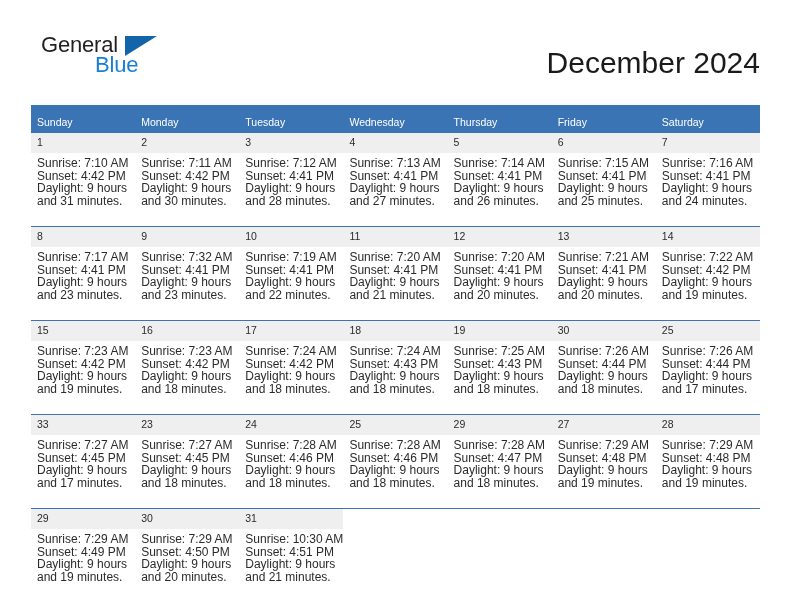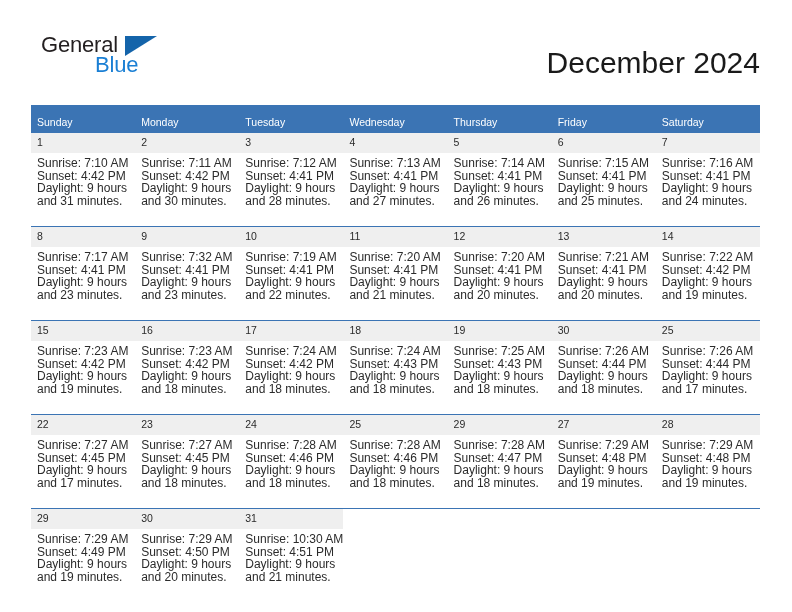--- a/index.html
+++ b/index.html
@@ -416,21 +416,21 @@
               </div>
             </div>
           </td>
         </tr>
         <tr class="spacer-row">
           <td colspan="7"></td>
         </tr>
         <tr class="week-row">
           <td>
             <div class="cell-inner">
-              <div class="day-number">22</div>
+              <div class="day-number">33</div>
               <div class="day-details">
                 <div>Sunrise: 7:27 AM</div>
                 <div>Sunset: 4:45 PM</div>
                 <div class="daylight-line">Daylight: 9 hours and 17 minutes.</div>
               </div>
             </div>
           </td>
           <td>
             <div class="cell-inner">
               <div class="day-number">23</div>

